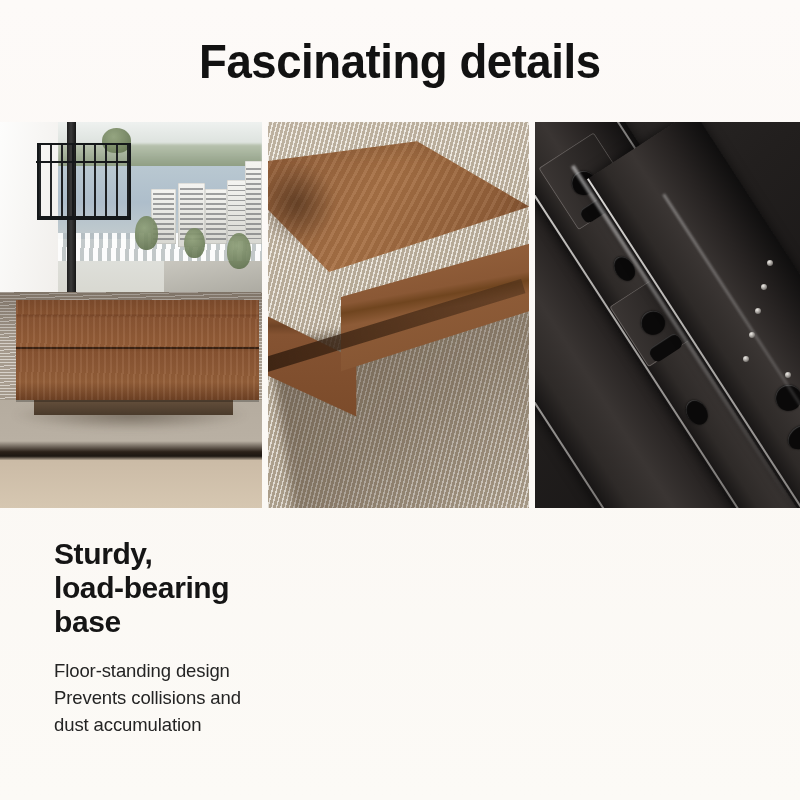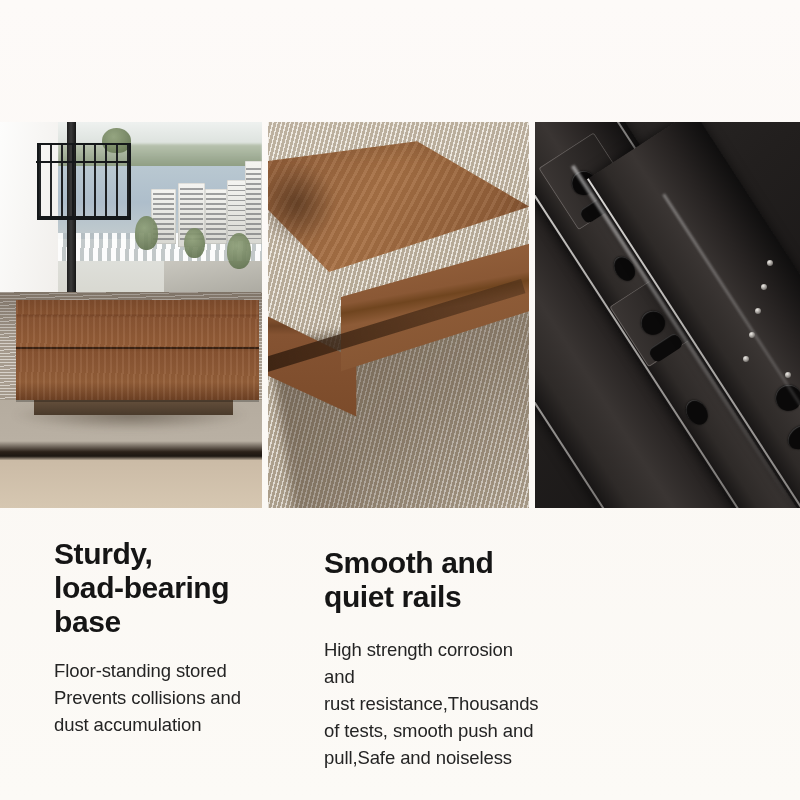--- a/index.html
+++ b/index.html
@@ -319,20 +319,23 @@
     color: #242424;
     white-space: pre-line;
   }
   .col:nth-child(1) p { margin-top: 18px; }
 </style>
 </head>
 <body>
 
 <div class="page">
 
+  <div class="title-bar">
+    <h1 class="title">Fascinating details</h1>
+  </div>
 
   <div class="gallery">
 
     <div class="photo p1">
       <div class="wall"></div>
       <div class="window">
         <div class="skyline"></div>
         <div class="greenband"></div>
         <div class="water"></div>
         <div class="marina"></div>
@@ -407,30 +410,22 @@
     </div>
 
   </div>
 
   <div class="columns">
 
     <div class="col">
       <h2>Sturdy,
 load-bearing
 base</h2>
-      <p>Floor-standing stored
+      <p>Floor-standing design
 Prevents collisions and
 dust accumulation</p>
     </div>
 
 
-    <div class="col">
-      <h2>Smooth and
-quiet rails</h2>
-      <p>High strength corrosion and
-rust resistance,Thousands
-of tests, smooth push and
-pull,Safe and noiseless</p>
-    </div>
 
   </div>
 
 </div>
 
 </body></html>

